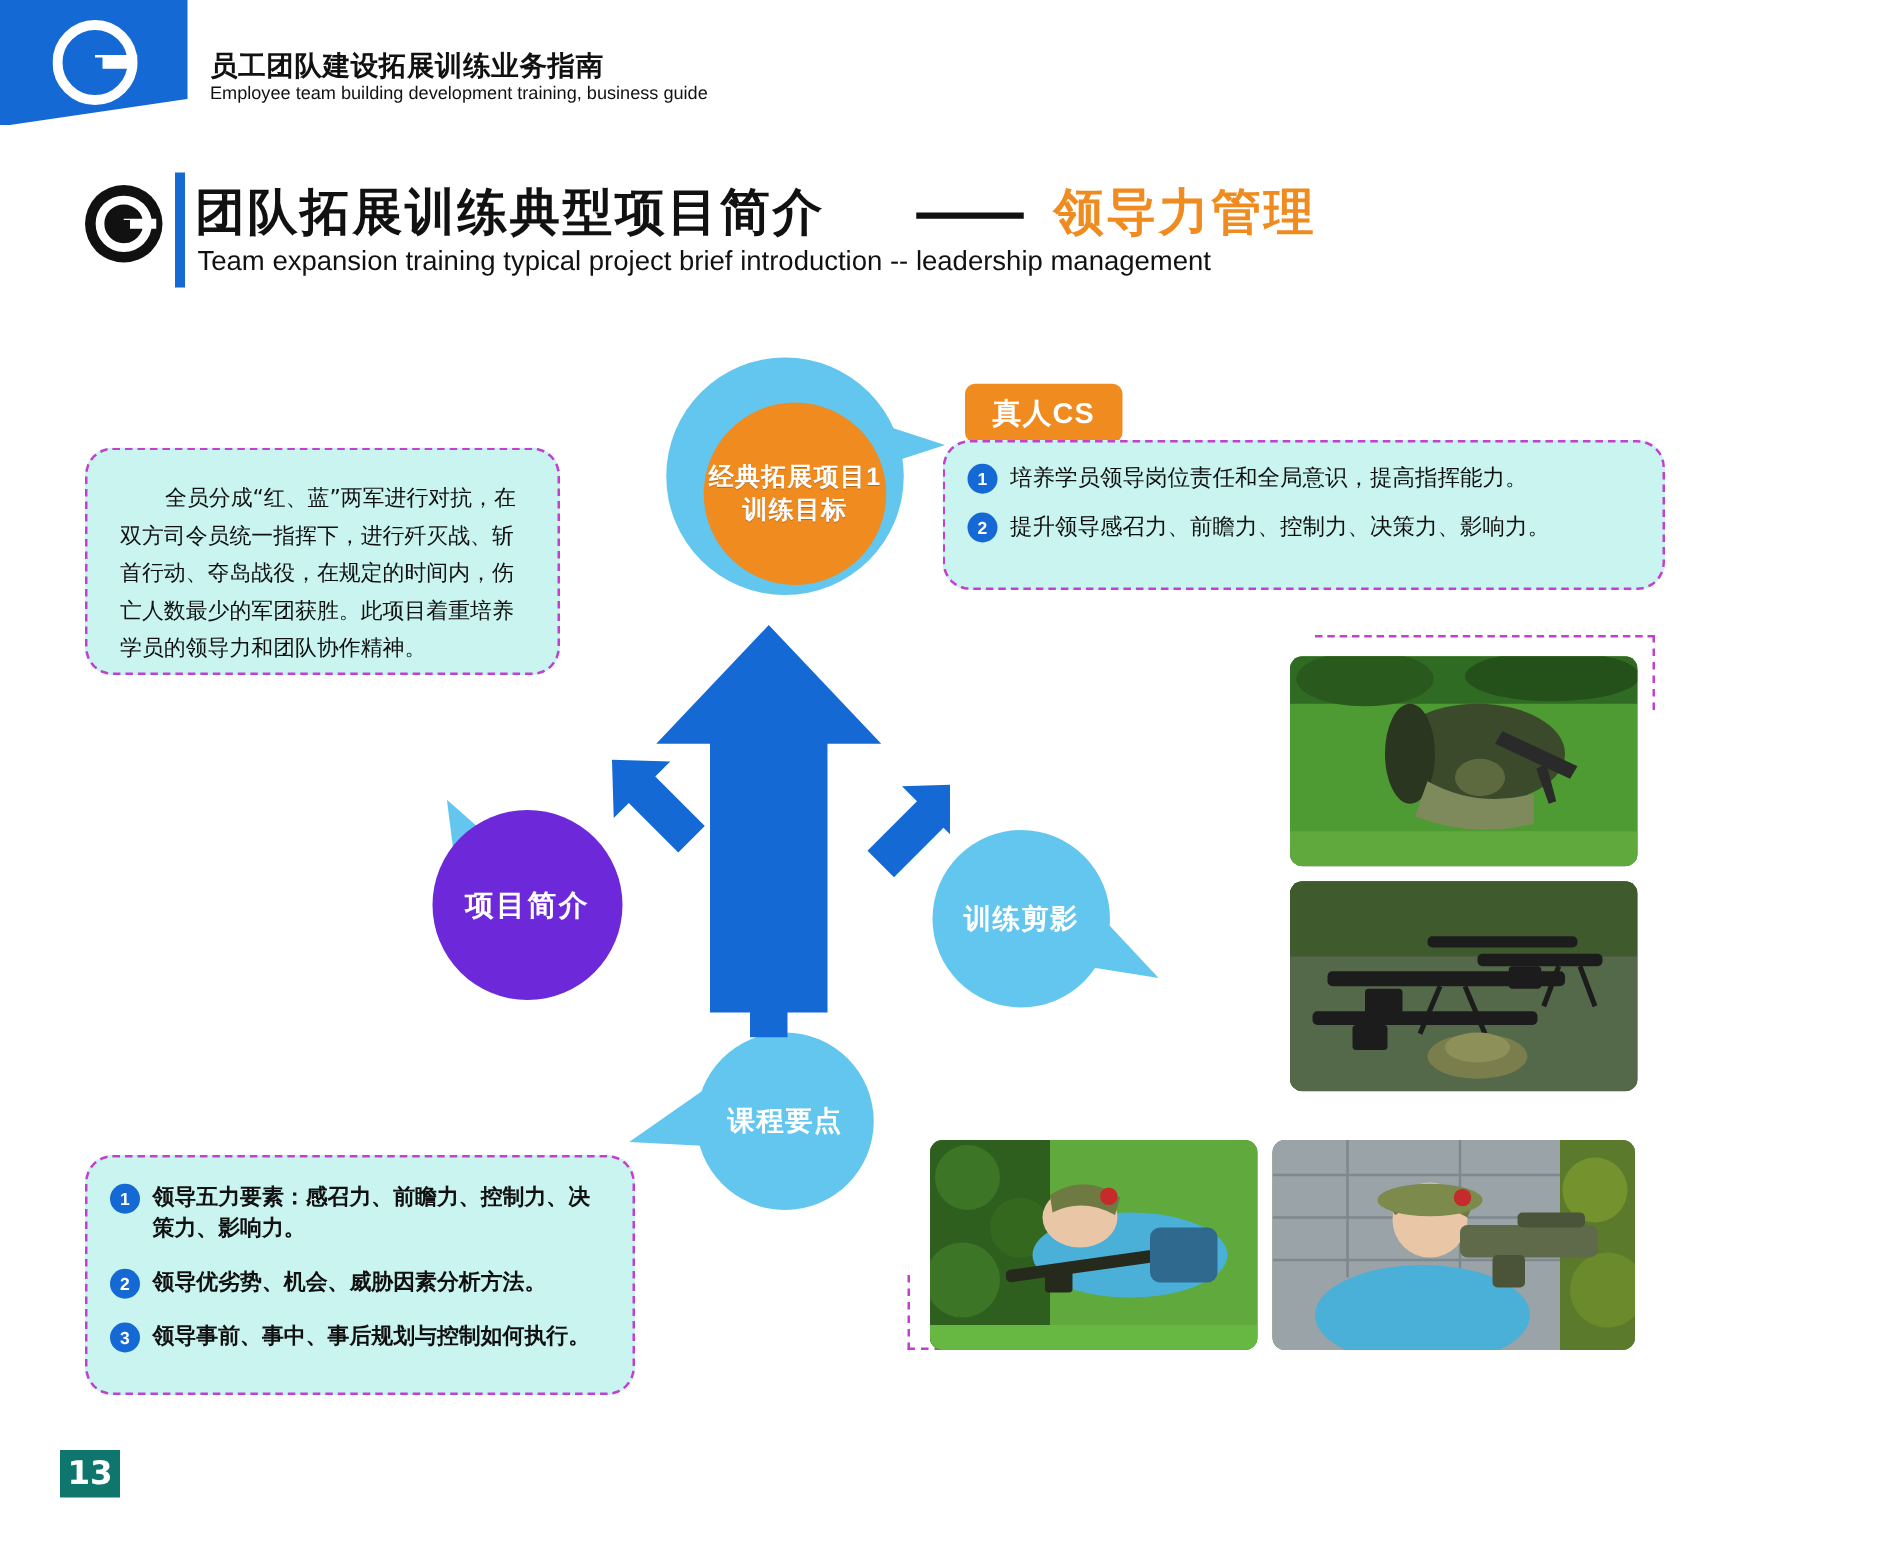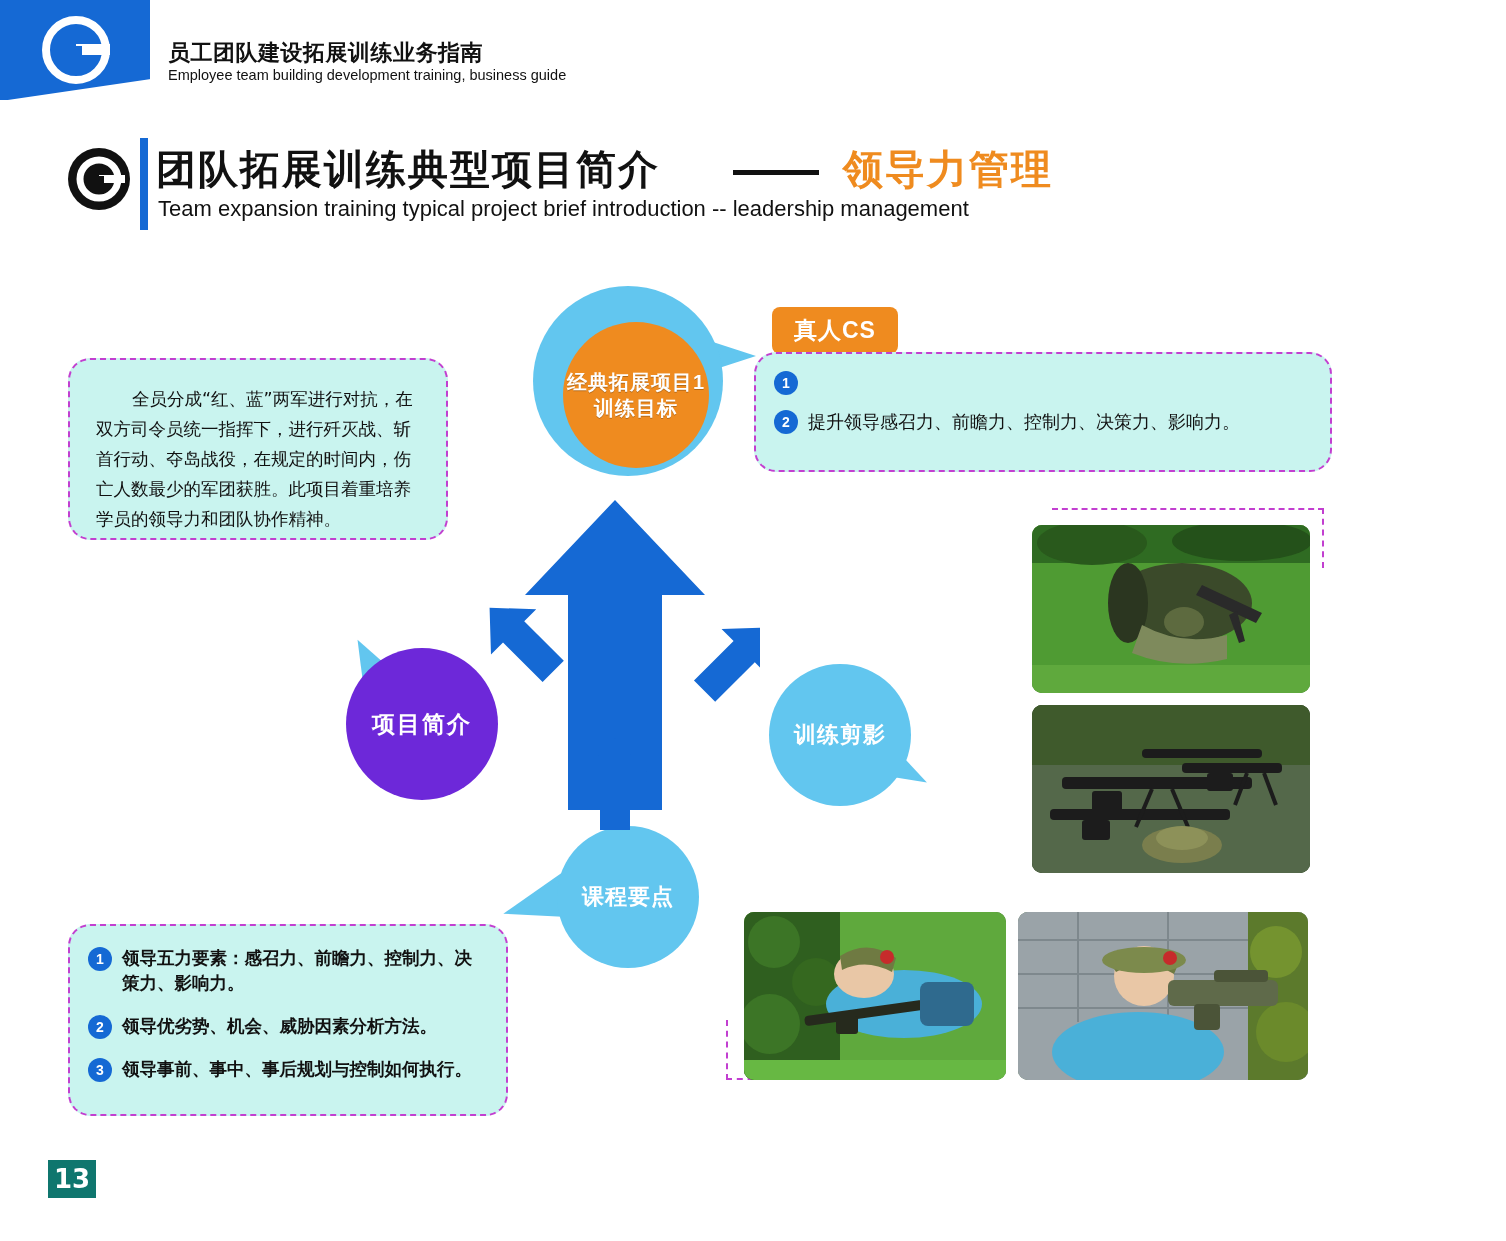--- a/index.html
+++ b/index.html
@@ -138,21 +138,21 @@
     margin-left: 20px;
   }
   .c-left {
     left: 346px; top: 648px;
     width: 152px; height: 152px;
     background: #6d28d9;
     font-size: 23px;
     letter-spacing: 2px;
   }
   .c-right {
-    left: 769px; top: 664px;
+    left: 746px; top: 664px;
     width: 142px; height: 142px;
     background: #62c6ef;
     font-size: 22px;
     letter-spacing: 1px;
   }
   .c-bottom {
     left: 557px; top: 826px;
     width: 142px; height: 142px;
     background: #62c6ef;
     font-size: 22px;
@@ -376,20 +376,21 @@
 
 <div class="cs-badge">真人CS</div>
 
 <div class="tbox tbox-left">
   <p>全员分成“红、蓝”两军进行对抗，在双方司令员统一指挥下，进行歼灭战、斩首行动、夺岛战役，在规定的时间内，伤亡人数最少的军团获胜。此项目着重培养学员的领导力和团队协作精神。</p>
 </div>
 
 <div class="tbox tbox-top">
   <div class="litem">
     <div class="lnum">1</div>
+    <div class="ltext">培养学员领导岗位责任和全局意识，提高指挥能力。</div>
   </div>
   <div class="litem">
     <div class="lnum">2</div>
     <div class="ltext">提升领导感召力、前瞻力、控制力、决策力、影响力。</div>
   </div>
 </div>
 
 <div class="tbox tbox-bottom">
   <div class="litem">
     <div class="lnum">1</div>

